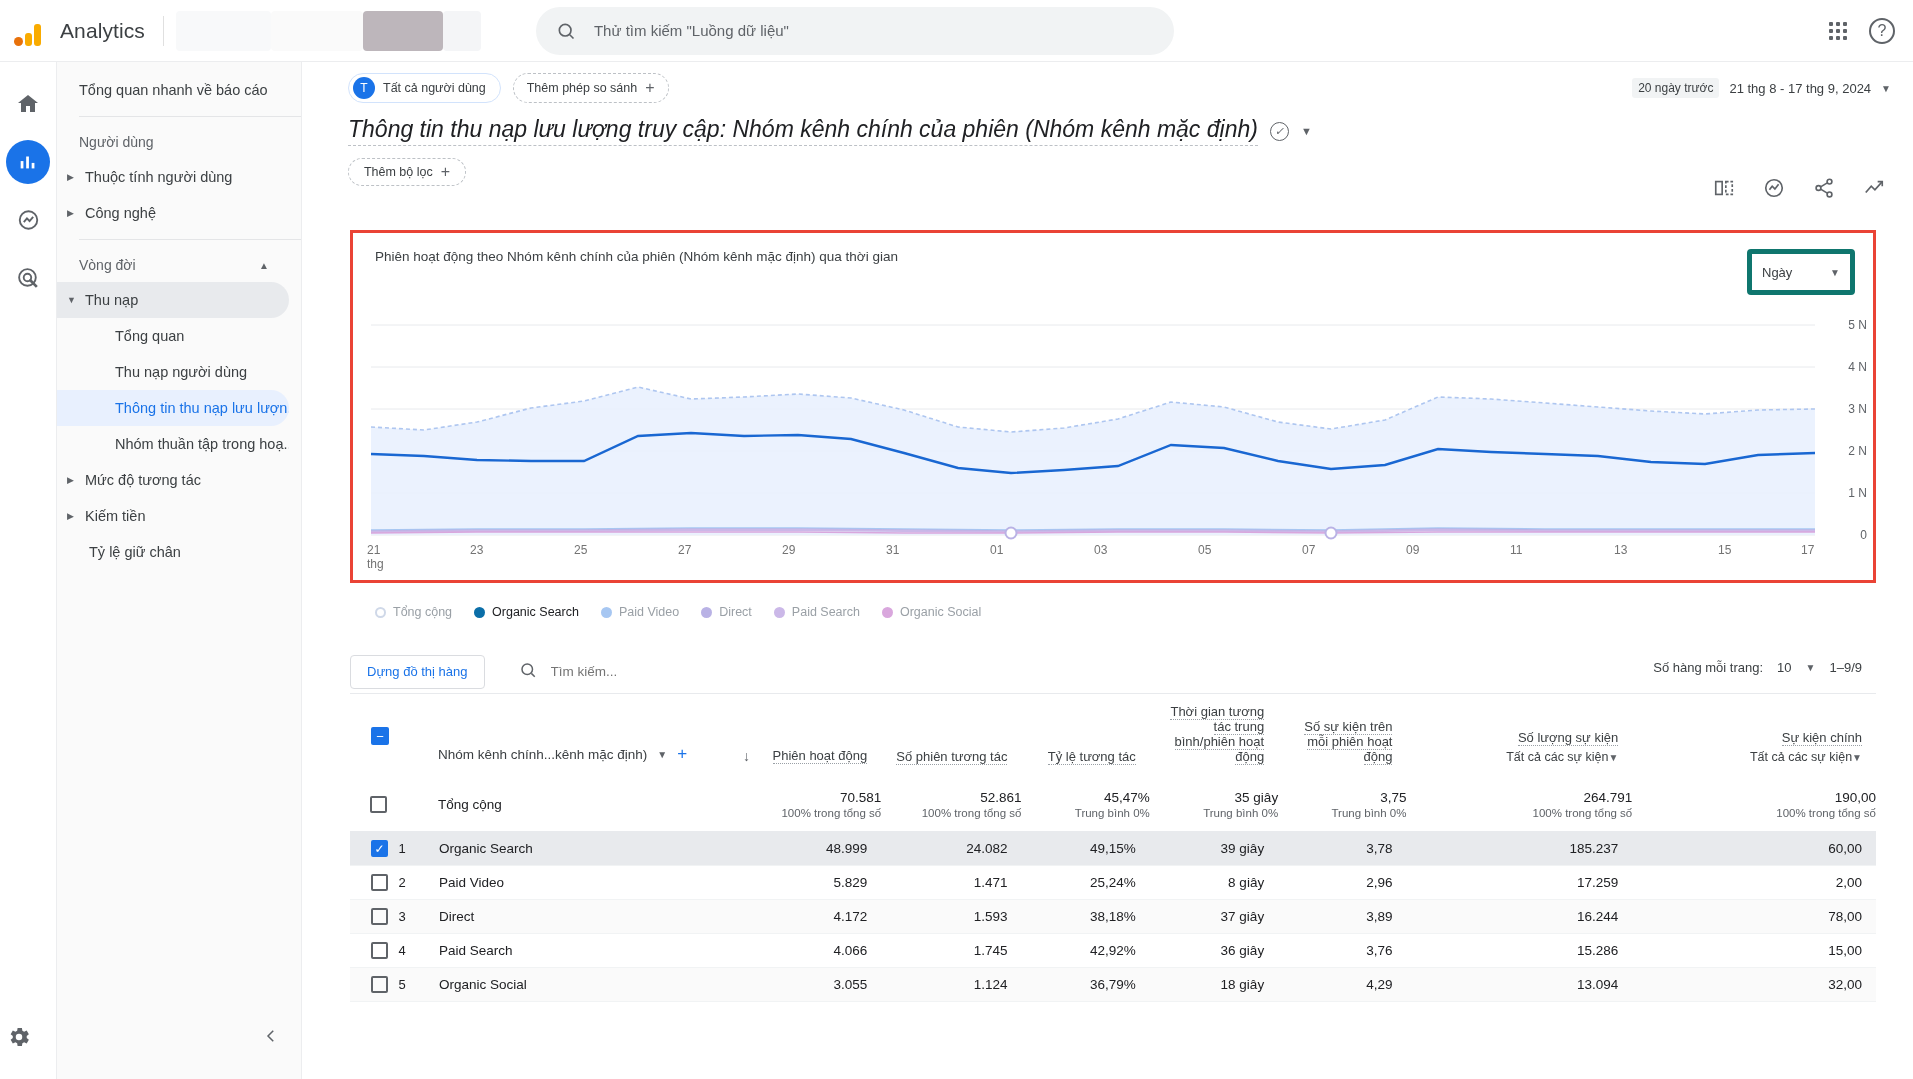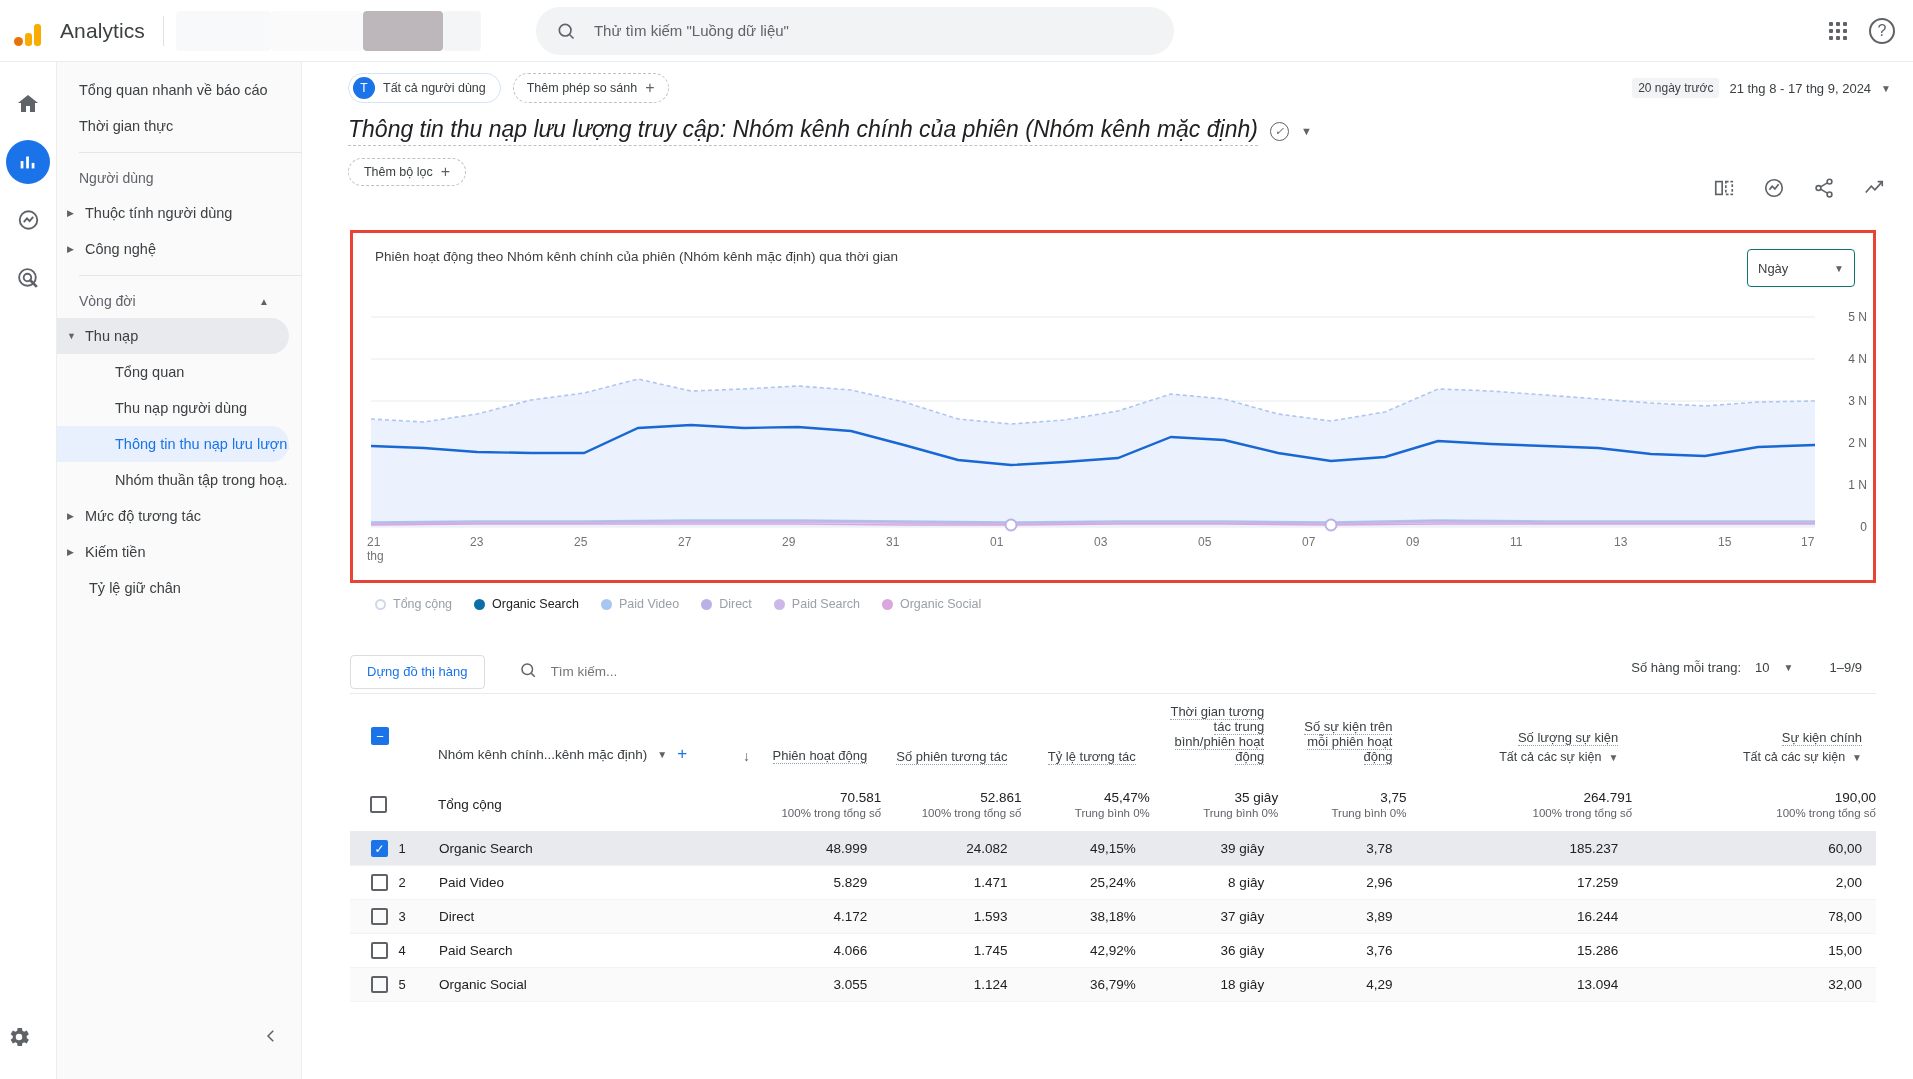--- a/index.html
+++ b/index.html
@@ -111,21 +111,21 @@
   }
 
   
   .chart-card {
     position: absolute; left: 350px; top: 230px; width: 1526px; height: 353px;
     border: 3px solid #ea4335; background: #fff;
   }
   .chart-head { display:flex; align-items:flex-start; justify-content:space-between; padding: 16px 18px 0 22px; }
   .chart-title { font-size: 13.5px; color: #3c4043; }
   .gran-select {
-    width: 108px; height: 36px; border: 1px solid #0f766e; border-radius: 4px;
+    width: 108px; height: 36px; border: 5px solid #0f766e; border-radius: 4px;
     display:flex; align-items:center; justify-content:space-between; padding: 18px 10px;
     font-size: 13px; color: #3c4043;
   }
   .plot { position: relative; margin: 16px 0 0 0; height: 250px; }
   .plot svg { display:block; }
   .ylabels { position: absolute; right: 6px; top: 0; height: 224px; width: 40px; }
   .ylab { position: absolute; right: 0; font-size: 12px; color: #5f6368; transform: translateY(-50%); }
   .xlabels { position: absolute; left: 0; top: 232px; width: 100%; height: 40px; }
   .xlab { position: absolute; font-size: 12px; color: #737373; text-align: left; }
   .xlab small { display:block; font-size: 12px; }
@@ -158,21 +158,21 @@
   .sq-check {
     width: 18px; height: 18px; border-radius: 2px; background: #1a73e8; color: #fff;
     display:flex; align-items:center; justify-content:center; font-size: 13px; margin-left: 20px;
   }
   .box-check { width: 17px; height: 17px; border: 2px solid #5f6368; border-radius: 2px; margin-left: 20px; }
   .box-check.on { background: #1a73e8; border-color: #1a73e8; color:#fff; display:flex;
                   align-items:center; justify-content:center; font-size: 12px; }
   .dimsel { display:flex; align-items:center; gap: 10px; font-size: 13.5px; color:#3c4043; }
   .dimsel .cc { color: #5f6368; font-size: 10px; }
   .dimsel .plus { color: #1a73e8; font-size: 17px; }
-  .subsel { font-size: 12.5px; color:#3c4043; display:flex; align-items:center; justify-content:flex-end; gap:7px; margin-top:4px;}
+  .subsel { font-size: 12.5px; color:#3c4043; display:flex; align-items:center; justify-content:flex-end; margin-top:4px;}
   td.met { text-align: right; padding: 0 14px 0 6px; font-size: 13.5px; color: #202124; }
   td.met .sub { font-size: 11.5px; color: #5f6368; margin-top: 2px; }
   tr.totals td { padding: 12px 0; border-bottom: 1px solid #e8eaed; }
   tr.drow td { height: 34px; border-bottom: 1px solid #f1f3f4; }
   tr.drow.sel { background: #e8eaed; }
   tr.drow.alt { background: #fafafa; }
   .rnum { font-size: 13px; color: #202124; width: 34px; text-align: left; }
   .rname { font-size: 13.5px; color: #202124; }
   .sortarrow { color:#5f6368; font-size: 14px; }
 </style>
@@ -247,23 +247,20 @@
     <div class="rail-bottom">
       <svg width="26" height="26" viewBox="0 0 24 24" fill="#5f6368">
         <path d="M19.1 12.9a7 7 0 000-1.8l2-1.6-2-3.4-2.4 1a7 7 0 00-1.6-.9l-.4-2.5h-4l-.4 2.5a7 7 0 00-1.6.9l-2.4-1-2 3.4 2 1.6a7 7 0 000 1.8l-2 1.6 2 3.4 2.4-1a7 7 0 001.6.9l.4 2.5h4l.4-2.5a7 7 0 001.6-.9l2.4 1 2-3.4zM12 15a3 3 0 110-6 3 3 0 010 6z"></path>
         </svg>
     </div>
   </div>
 
   <div class="sidebar">
     <div class="nav-row">
       <span>Tổng quan nhanh về báo cáo</span>
-    </div>
-    <div class="nav-row">
-      <span>Thời gian thực</span>
     </div>
     <div class="nav-sep"></div>
     <div class="nav-row group-label">
       <span>Người dùng</span>
     </div>
     <div class="nav-row" style="padding-left:10px">
       <span class="caret">▶</span>
       <span>Thuộc tính người dùng</span>
     </div>
     <div class="nav-row" style="padding-left:10px">
@@ -472,21 +469,21 @@
             <circle cx="11" cy="11" r="7"></circle>
               <line x1="16.5" y1="16.5" x2="21" y2="21"></line>
             </svg>
         </span>
         <input value="" placeholder="Tìm kiếm..." style="">
       </div>
       <div class="rows-per">
         <span>Số hàng mỗi trang:</span>
         <span>10</span>
         <span class="rp-caret">▼</span>
-        <span style="margin-left:22px">1–9/9</span>
+        <span style="">1–9/9</span>
       </div>
     </div>
 
     <table class="gatbl">
       <colgroup>
         <col style="width:40px">
           <col style="width:34px">
           <col style="width:255px">
         <col style="width:118px">
           <col style="width:118px">

